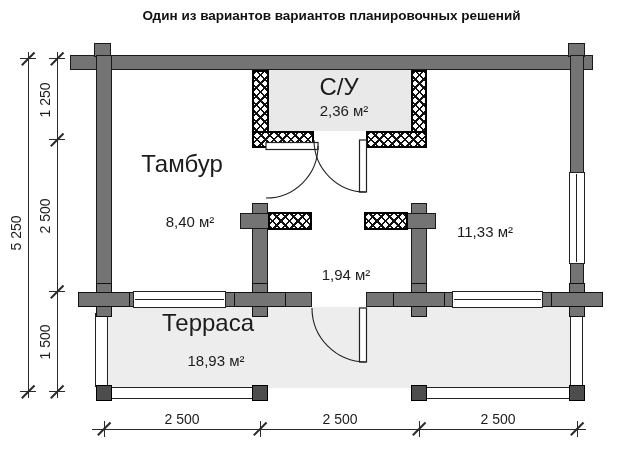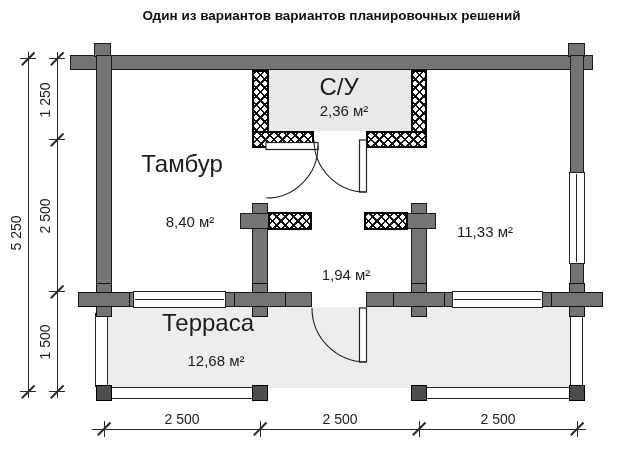--- a/index.html
+++ b/index.html
@@ -100,21 +100,21 @@
     <path d="M312,308 A54,54 0 0 0 366,362" fill="none" stroke="#222" stroke-width="1.1"></path>
   </svg>
 
   <div class="room-name" style="left:182px;top:164px;">Тамбур</div>
   <div class="room-area" style="left:190px;top:188px;margin-top:33px;">8,40 м²</div>
   <div class="room-name" style="left:339px;top:87px;">С/У</div>
   <div class="room-area" style="left:344px;top:110px;">2,36 м²</div>
   <div class="room-area" style="left:485px;top:231px;">11,33 м²</div>
   <div class="room-area" style="left:346px;top:274px;">1,94 м²</div>
   <div class="room-name" style="left:208px;top:323px;">Терраса</div>
-  <div class="room-area" style="left:216px;top:360px;">12,68 м²</div>
+  <div class="room-area" style="left:216px;top:360px;">18,93 м²</div>
 
   <div class="dline" style="left:28px;top:52px;width:1px;height:346px;"></div>
   <div class="dline" style="left:57px;top:52px;width:1px;height:346px;"></div>
   <div class="tick" style="left:19px;top:58px;"></div>
   <div class="tick" style="left:19px;top:391px;"></div>
   <div class="tick" style="left:48px;top:58px;"></div>
   <div class="tick" style="left:48px;top:139px;"></div>
   <div class="tick" style="left:48px;top:291px;"></div>
   <div class="tick" style="left:48px;top:391px;"></div>
   <div class="stub-h" style="left:20px;top:58px;"></div>

